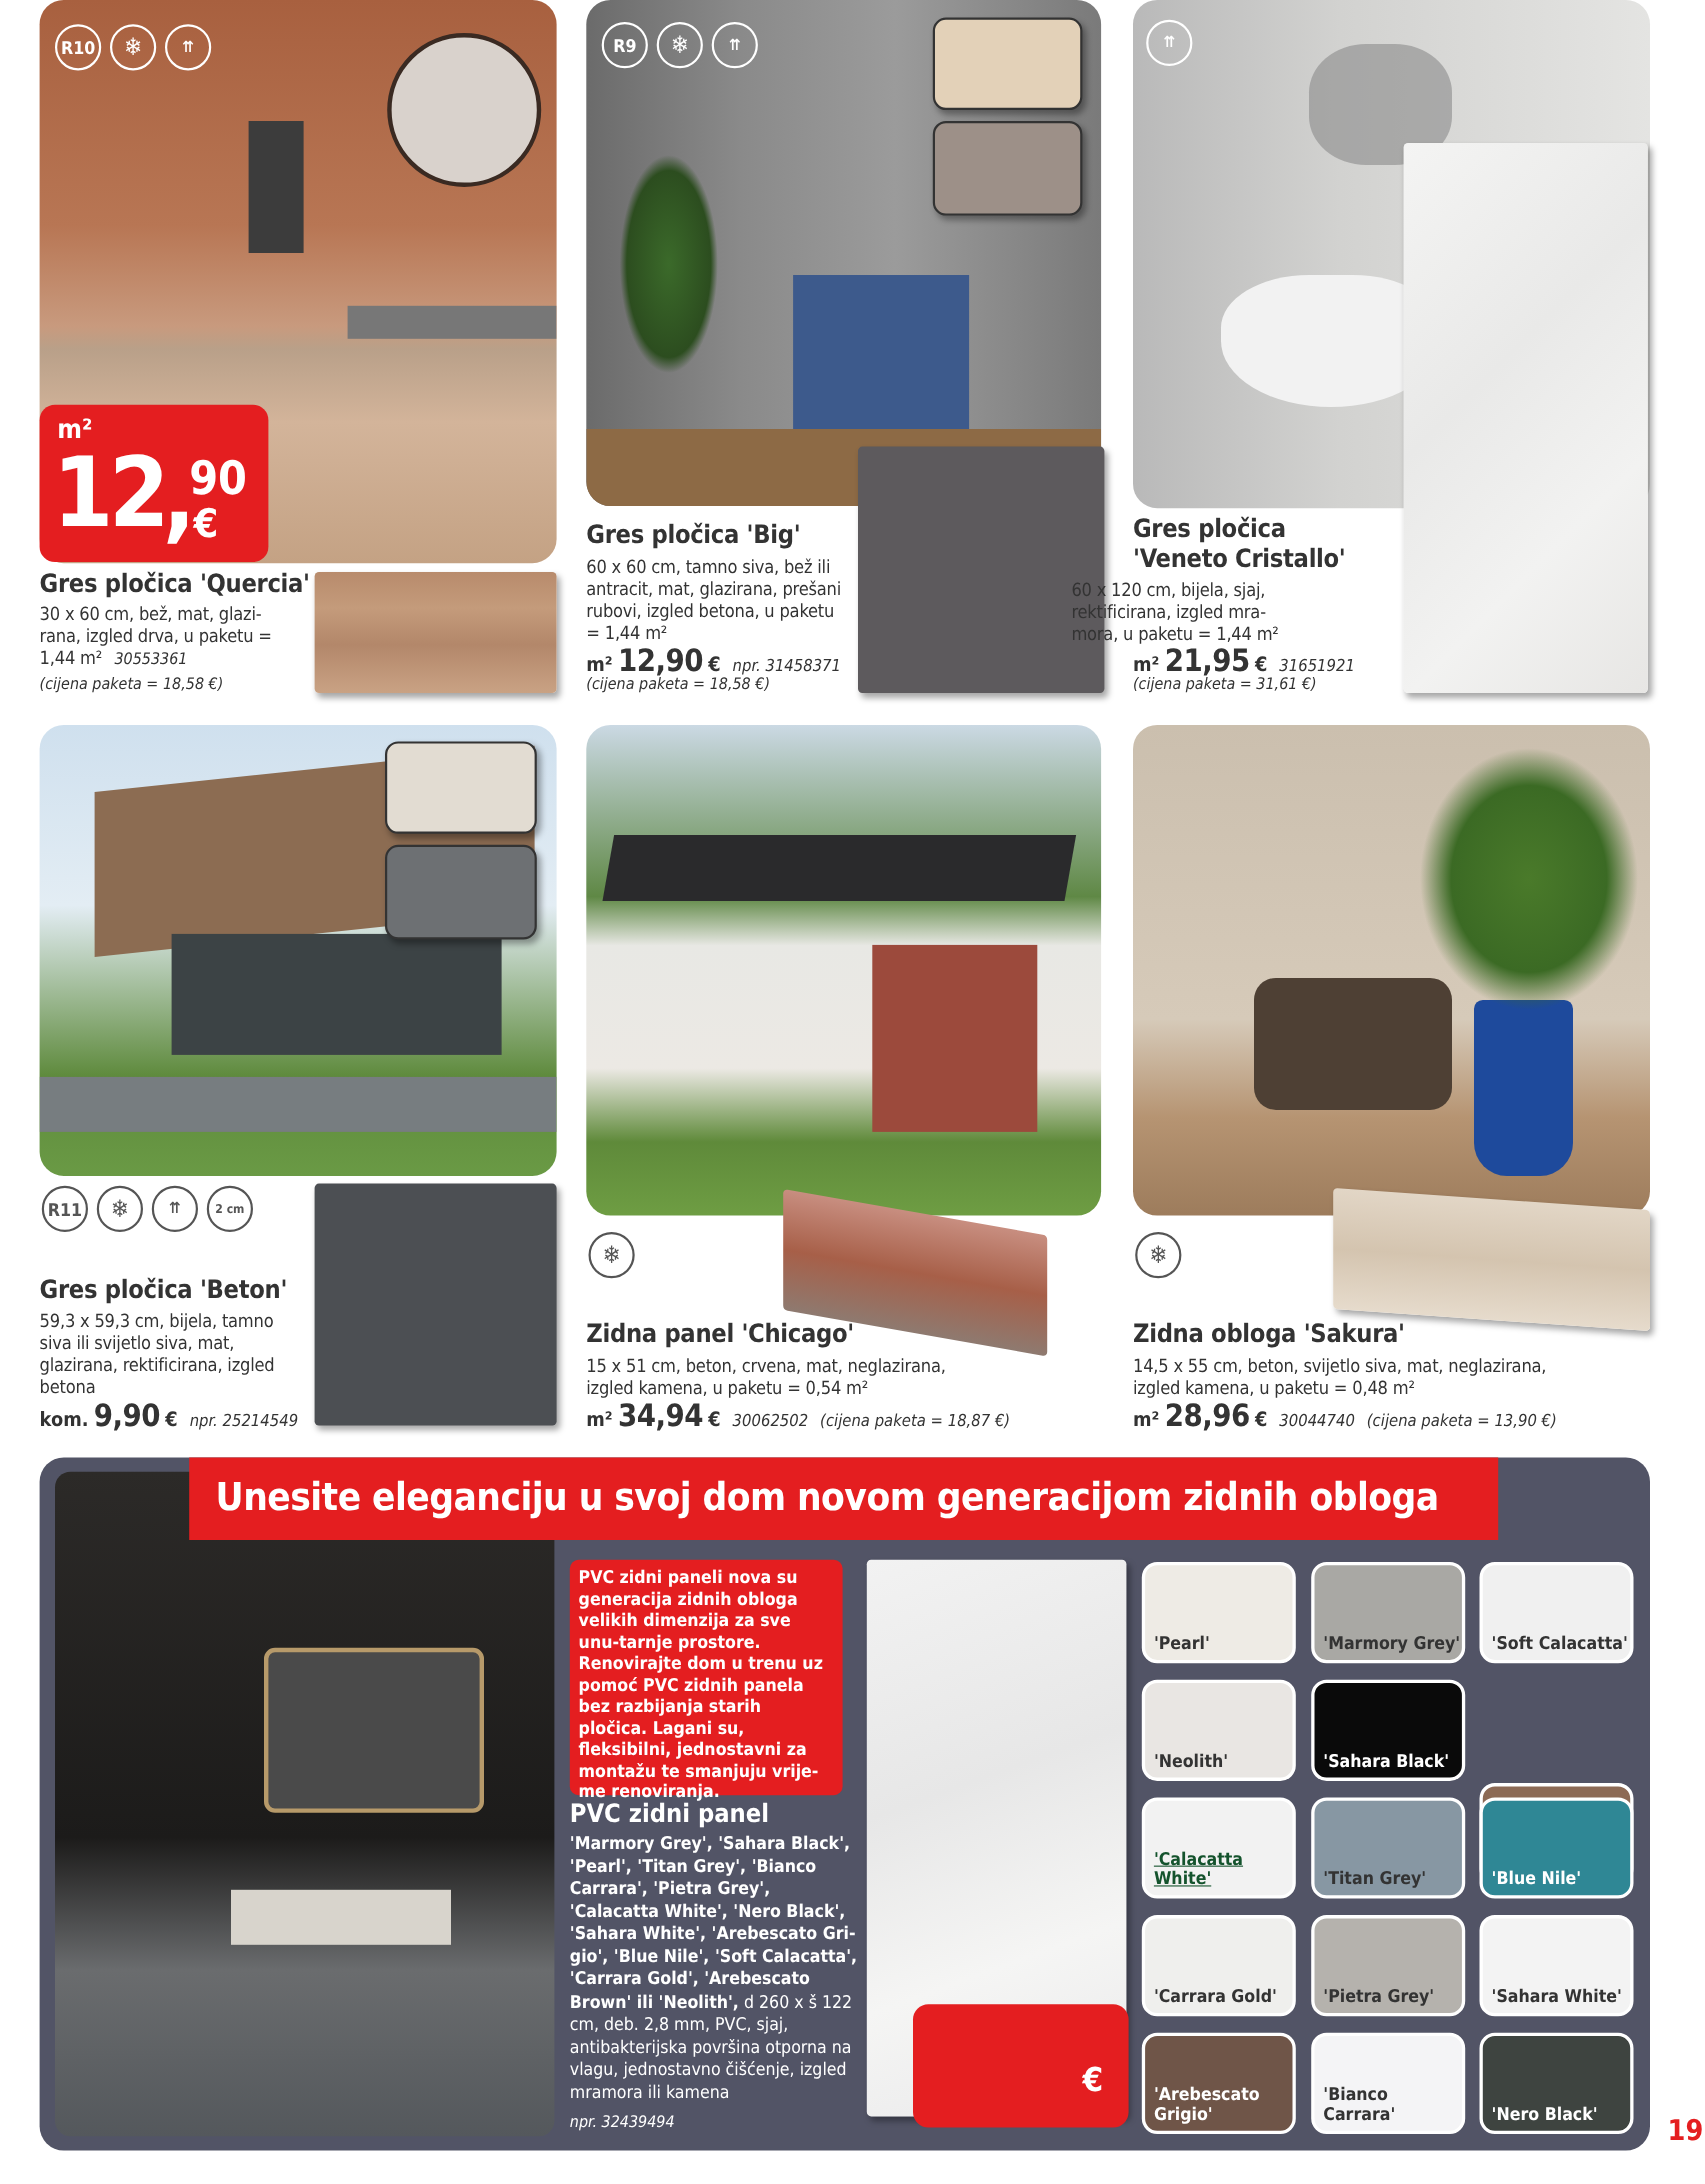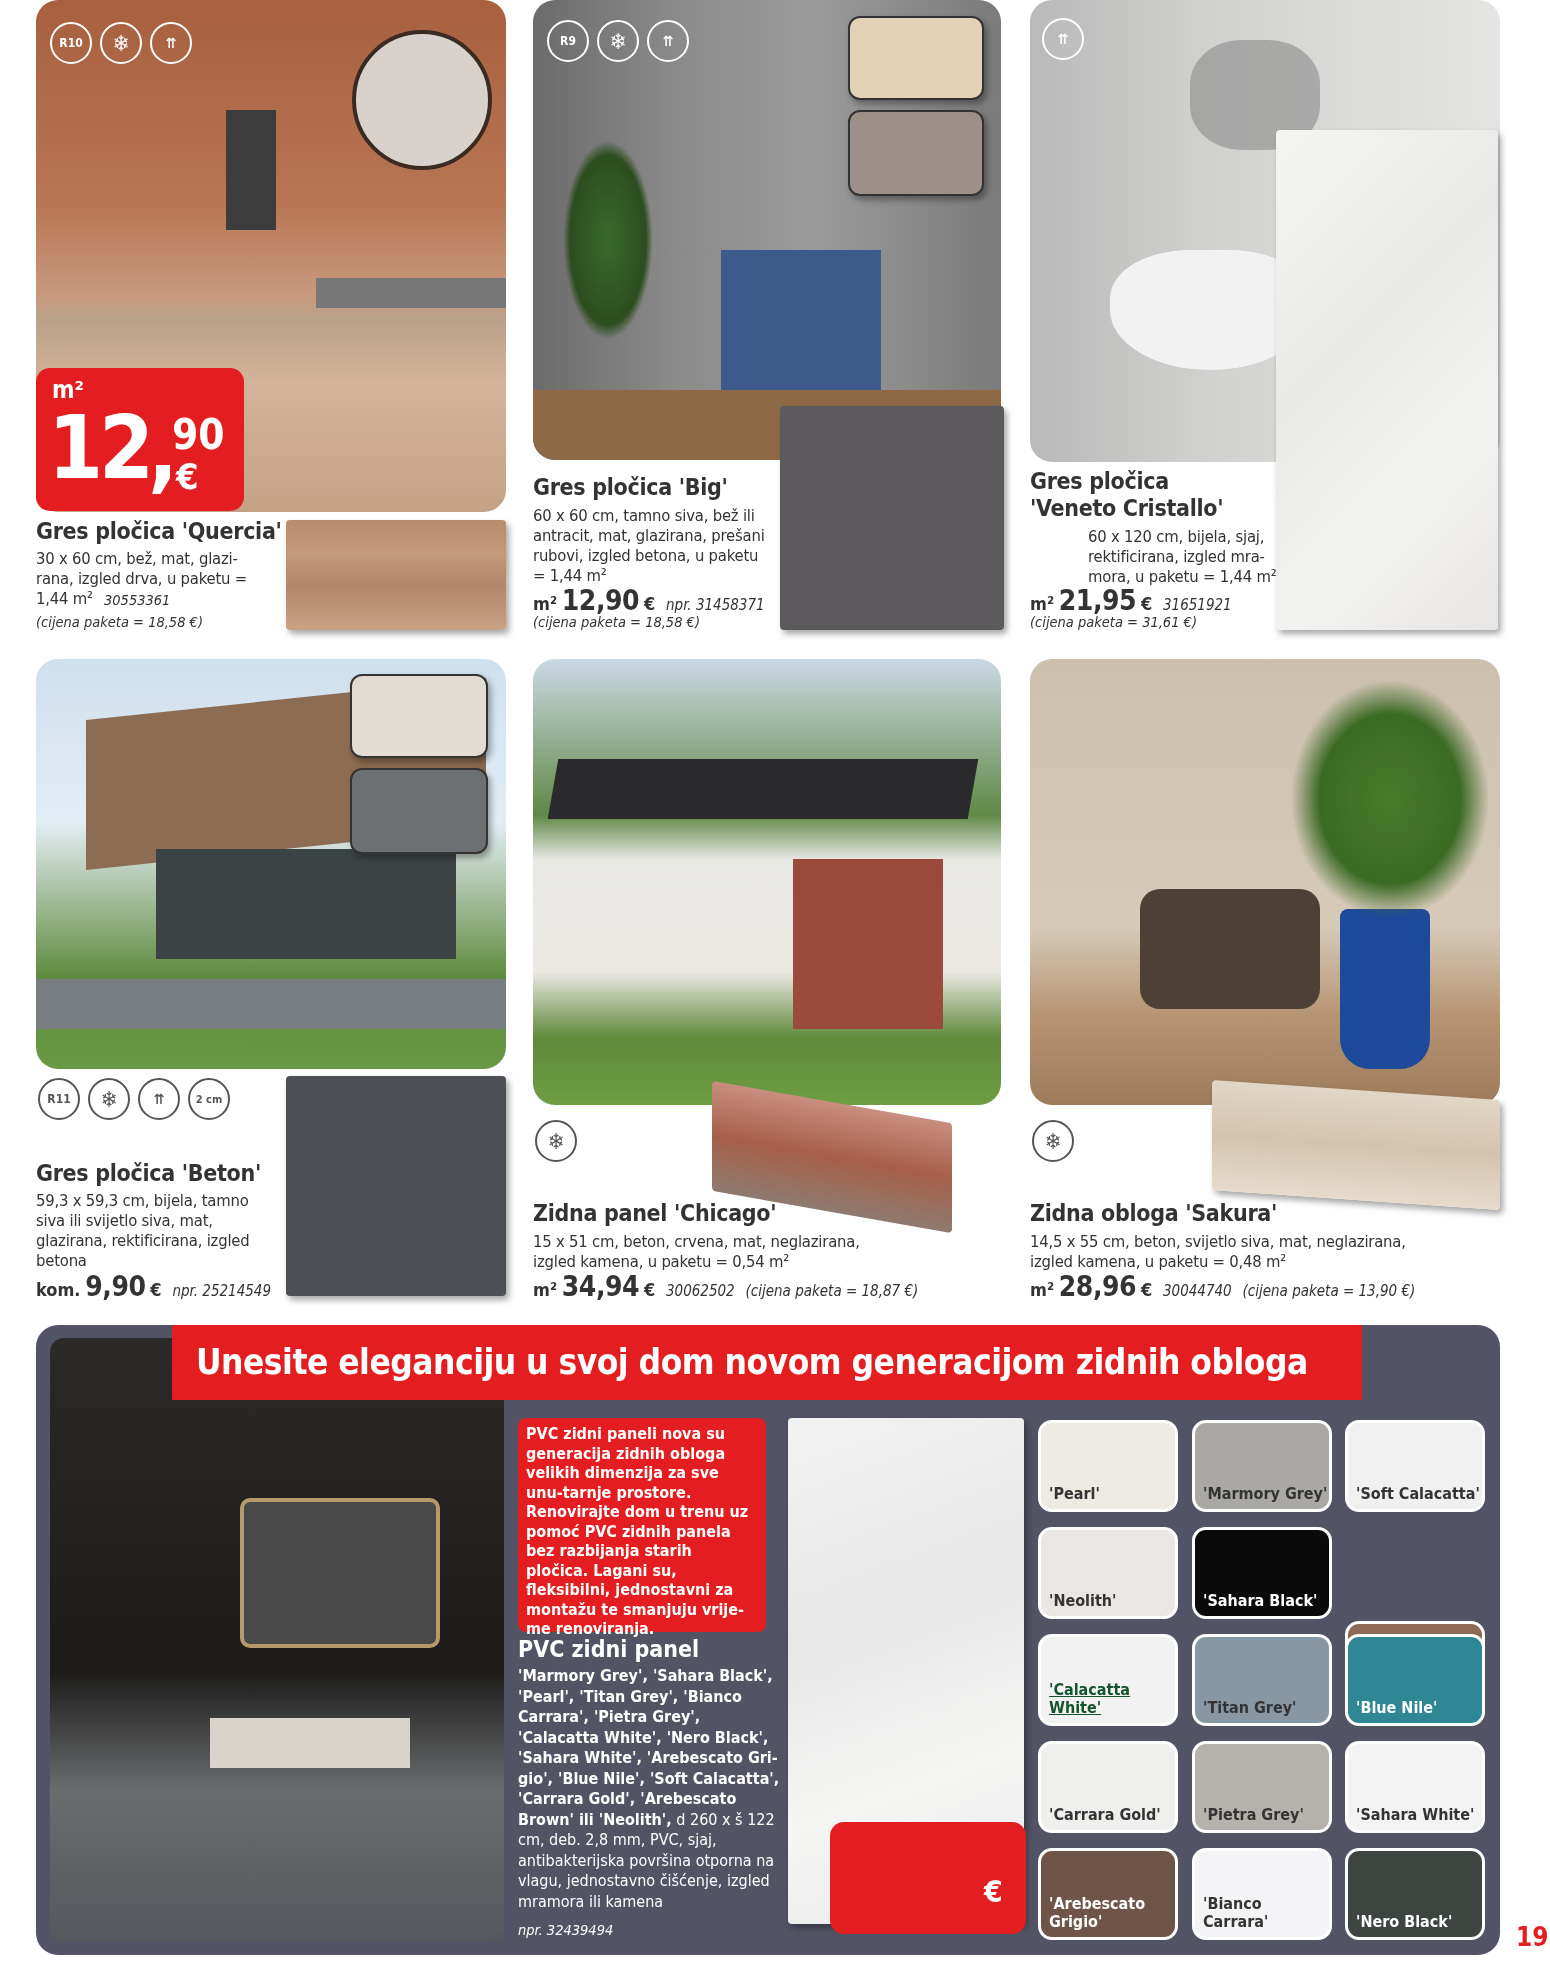--- a/index.html
+++ b/index.html
@@ -9,21 +9,21 @@
 .swatch-tile{position:absolute;border-radius:4px;box-shadow:3px 4px 6px rgba(0,0,0,.35)}
 .title{position:absolute;font-weight:bold;font-size:23px;line-height:27px;color:#333;letter-spacing:-0.3px}
 .desc{position:absolute;font-size:16.5px;line-height:20px;color:#333;letter-spacing:-0.2px}
 .priceline{position:absolute;font-size:17px;color:#333;white-space:nowrap}
 .priceline .unit{font-weight:bold;font-size:18px}
 .priceline .big{font-weight:bold;font-size:28px;letter-spacing:-0.5px}
 .priceline .eur{font-weight:bold;font-size:18px}
 .priceline .art{font-style:italic;font-size:15px;margin-left:6px}
 .pkg{position:absolute;font-style:italic;font-size:14.5px;color:#333}
 .icons{position:absolute;display:flex;gap:8px}
-.ic{width:42px;height:42px;border-radius:50%;border:2.5px solid;display:flex;align-items:center;justify-content:center;font-size:12px;font-weight:bold;position:relative}
+.ic{width:42px;height:42px;border-radius:50%;border:2.5px solid;display:flex;align-items:center;justify-content:center;font-size:16px;font-weight:bold;position:relative}
 .ic.light{border-color:#fff;color:#fff}
 .ic.dark{border-color:#555;color:#555}
 .banner{position:absolute;left:36px;top:1325px;width:1464px;height:630px;background:#525466;border-radius:22px}
 .headline{position:absolute;left:172px;top:1325px;width:1190px;height:75px;background:#e41e20;color:#fff;font-weight:bold;font-size:35px;line-height:75px;padding-left:24px;letter-spacing:-0.5px}
 .redbox{position:absolute;left:518px;top:1418px;width:248px;height:214px;background:#e41e20;border-radius:8px;color:#fff;font-weight:bold;font-size:16px;line-height:19.5px;padding:6px 8px}
 .sw{position:absolute;width:140px;height:92px;border-radius:14px;border:3px solid #fff;overflow:hidden}
 .sw span{position:absolute;left:8px;bottom:6px;font-weight:bold;font-size:16px;line-height:18px}
 .pricetag{position:absolute;background:#e41e20;color:#fff;border-radius:14px;font-weight:bold}
 </style>
 </head>
@@ -77,21 +77,21 @@
 
 <div class="photo" style="left:1030px;top:0;width:470px;height:462px;background:linear-gradient(90deg,#b9b9b9,#d2d2d0 40%,#e4e4e2)">
   <div class="abs" style="left:80px;top:250px;width:200px;height:120px;border-radius:40% 40% 50% 50%;background:#f2f2f2"></div>
   <div class="abs" style="left:160px;top:40px;width:130px;height:110px;border-radius:40%;background:#8a8a8a;opacity:.6"></div>
 </div>
 <div class="icons" style="left:1042px;top:18px">
   <div class="ic light" style="font-size:14px">⇈</div>
 </div>
 <div class="swatch-tile" style="left:1276px;top:130px;width:222px;height:500px;background:linear-gradient(135deg,#f4f4f3,#e9e9e8 40%,#f2f2f1 70%,#e7e6e4)"></div>
 <div class="title" style="left:1030px;top:468px;width:220px">Gres pločica 'Veneto Cristallo'</div>
-<div class="desc" style="left:1088px;top:527px;width:210px">60 x 120 cm, bijela, sjaj, rektificirana, izgled mra-mora, u paketu = 1,44 m²</div>
+<div class="desc" style="left:974px;top:527px;width:210px">60 x 120 cm, bijela, sjaj, rektificirana, izgled mra-mora, u paketu = 1,44 m²</div>
 <div class="priceline" style="left:1030px;top:584px">
   <span class="unit">m²</span>
   <span class="big">21,95</span>
   <span class="eur">€</span>
   <span class="art">31651921</span>
 </div>
 <div class="pkg" style="left:1030px;top:614px">(cijena paketa = 31,61 €)</div>
 
 <div class="photo" style="left:36px;top:659px;width:470px;height:410px;background:linear-gradient(180deg,#cfe0ee 0%,#e3edf4 40%,#5e8a3c 78%,#6a9a45 100%)">
   <div class="abs" style="left:50px;top:40px;width:400px;height:150px;background:#8c6c52;transform:skewY(-6deg)"></div>

